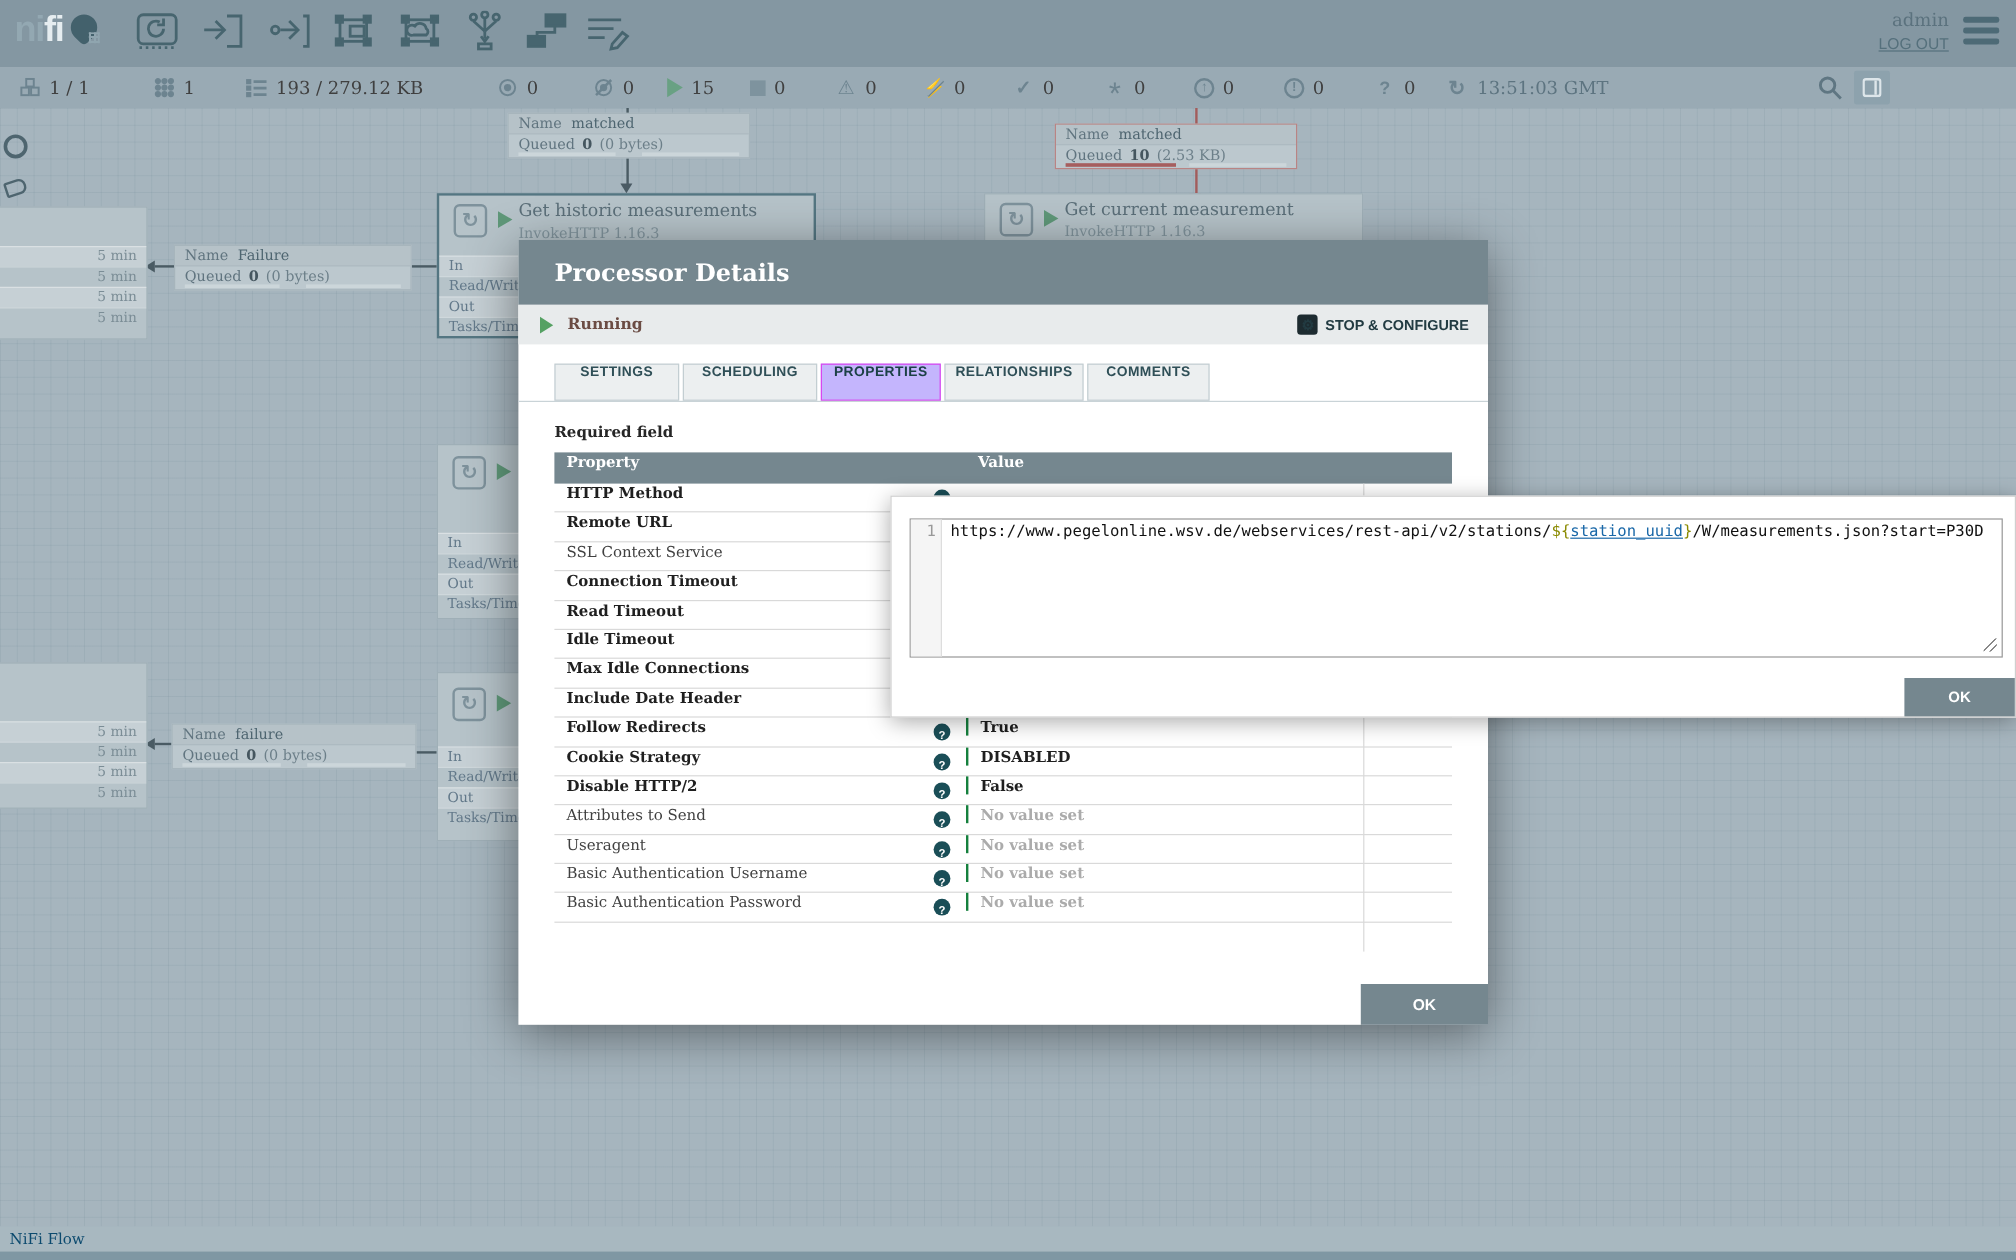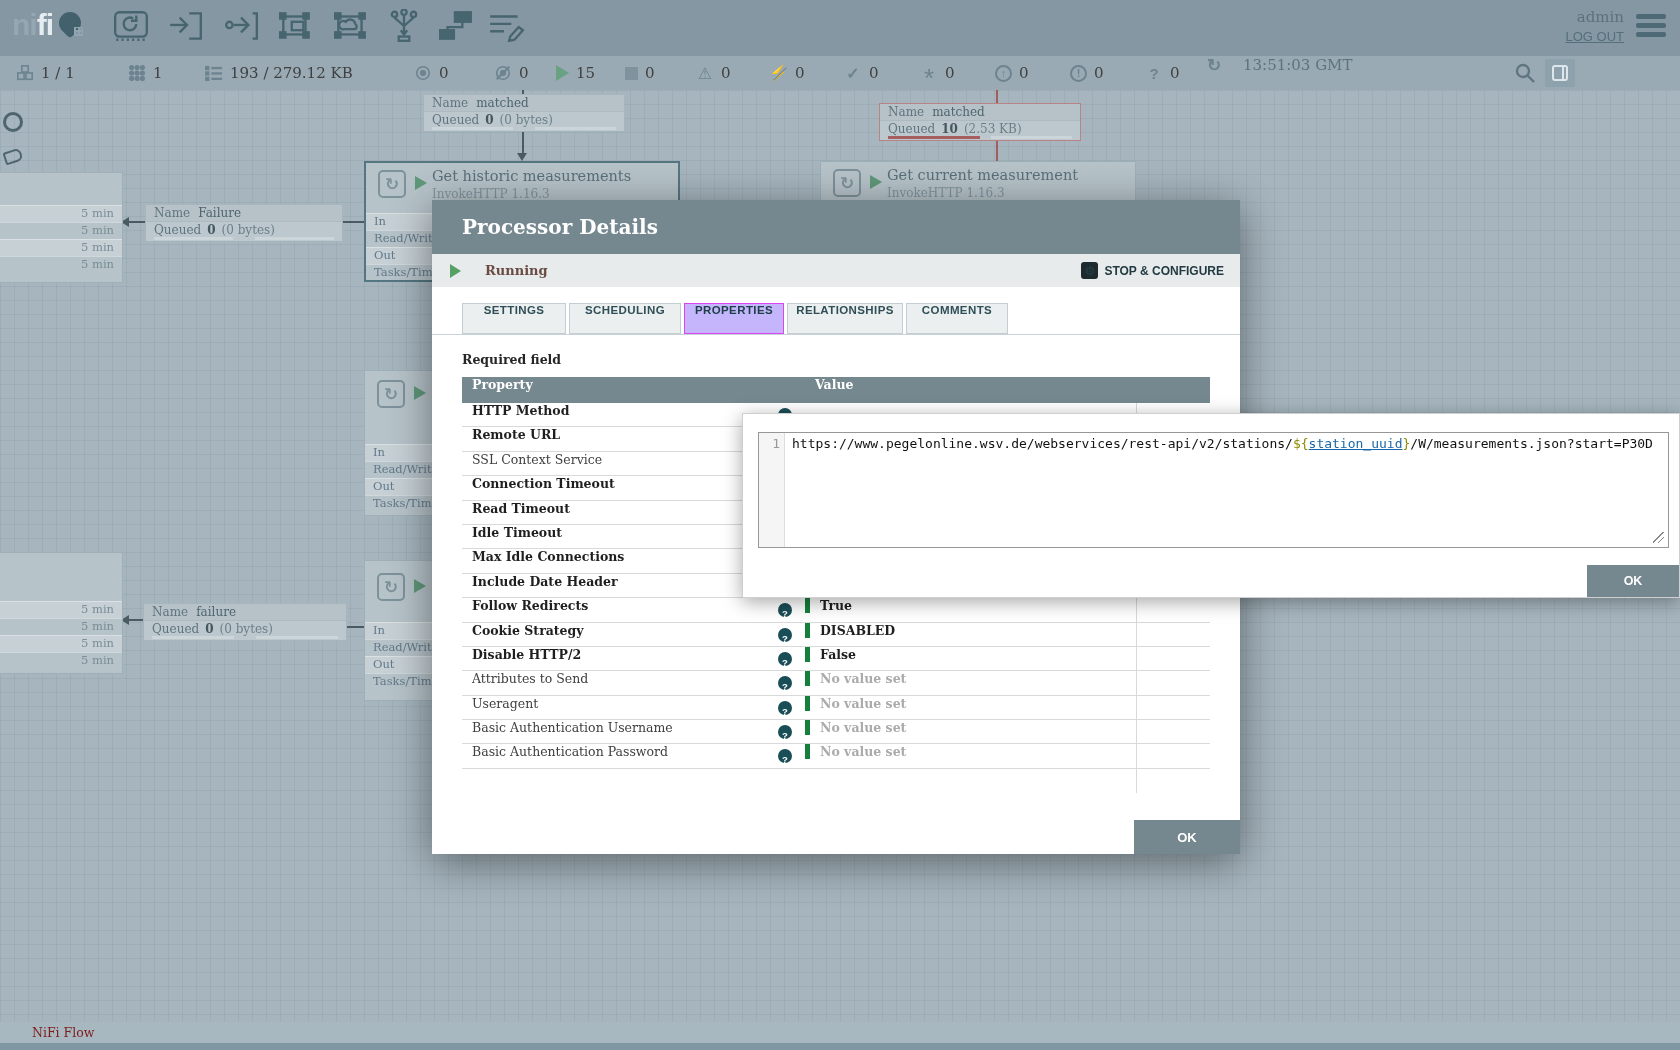--- a/index.html
+++ b/index.html
@@ -33,21 +33,21 @@
   .g-play{width:0;height:0;border-left:13px solid #69a183;border-top:8px solid transparent;border-bottom:8px solid transparent}
   .g-stop{width:13px;height:13px;background:#7e939e}
   .g-warn::before{content:"\26A0";font-size:16px;color:#6d8490}
   .g-bolt::before{content:"\26A1";font-size:15px;color:#6d8490}
   .g-bolt::after{content:"";position:absolute;left:8px;top:0;width:2px;height:18px;background:#99aab4;transform:rotate(45deg);box-shadow:1px 0 0 #6d8490}
   .g-check::before{content:"\2713";font-size:16px;font-weight:bold;color:#6d8490}
   .g-ast::before{content:"*";font-size:26px;line-height:10px;padding-top:10px;color:#6d8490}
   .g-circ{width:17px;height:17px;border:2px solid #6d8490;border-radius:50%;display:inline-flex;align-items:center;justify-content:center;font:bold 11px "Liberation Sans",sans-serif;color:#6d8490}
   .g-q::before{content:"?";font:bold 15px "Liberation Sans",sans-serif;color:#6d8490}
   .g-refresh::before{content:"\21BB";font-size:17px;font-weight:bold;color:#6d8490}
-  .timeblock{position:absolute;left:1205px;top:0;height:34px;display:flex;align-items:flex-start;gap:20px;cursor:pointer}
+  .timeblock{position:absolute;left:1205px;top:0;height:34px;display:flex;align-items:center;gap:8px;cursor:pointer}
   .timetext{font:15px "DejaVu Serif",serif;color:#5d7480}
   .searchbtn{position:absolute;left:1513px;top:5px;width:26px;height:26px;cursor:pointer}
   .searchbtn svg{width:24px;height:24px;stroke:#5f7682;fill:none;stroke-width:2.4}
   .paneltoggle{position:absolute;left:1545px;top:3px;width:30px;height:28px;background:#8da2ad;border-radius:2px;cursor:pointer;display:flex;align-items:center;justify-content:center}
   .paneltoggle svg{width:16px;height:16px;stroke:#dde6ea;fill:none;stroke-width:2}
 
   
   .canvas{position:absolute;left:0;top:90px;width:1680px;height:932px;z-index:1;
     background:#a6b5be;
     background-image:linear-gradient(rgba(125,150,160,.22) 1px,transparent 1px),
@@ -82,50 +82,50 @@
   .pstats{position:absolute;left:0;right:0}
   .pstats .srow{height:17px;line-height:17px;padding:0 8px;font:11.5px "DejaVu Serif",serif;color:#63798a;border-top:1px solid rgba(255,255,255,.35)}
   .pstats .srow:nth-child(odd){background:rgba(255,255,255,.22)}
   .pstats .srow .rv{float:right;color:#7b8d96}
   .badge{position:absolute;z-index:2;color:#4e656f}
   .badge .ring{width:20px;height:20px;border:3px solid #4e656f;border-radius:50%;display:block}
   .badge .tag{width:18px;height:13px;border:2.5px solid #4e656f;border-radius:2px 6px 6px 2px;transform:rotate(-18deg);display:block}
 
   
   .breadbar{position:absolute;left:0;top:1022px;width:1680px;height:21px;background:#a8b8c0;z-index:4;display:flex;align-items:center}
-  .bread{font:12.5px "DejaVu Serif",serif;color:#7f1d1d;margin-left:32px;cursor:pointer}
+  .bread{font:12.5px "DejaVu Serif",serif;color:#0c4a6e;margin-left:8px;cursor:pointer}
   .botstrip{position:absolute;left:0;top:1043px;width:1680px;height:7px;background:#7f97a3;z-index:4}
 
   
   .dialog{position:absolute;left:432px;top:200px;width:808px;height:654px;background:#fff;z-index:10;box-shadow:0 8px 40px rgba(0,0,0,.45)}
   .dlg-header{height:54px;background:#75878f;display:flex;align-items:center}
   .dlg-title{font:bold 20px "DejaVu Serif",serif;color:#fff;margin-left:30px}
   .dlg-status{position:absolute;left:0;top:54px;width:100%;height:33px;background:#e8ebec;display:flex;align-items:center}
   .run-play{width:0;height:0;border-left:11px solid #55a163;border-top:7px solid transparent;border-bottom:7px solid transparent;margin-left:18px}
-  .run-text{font:bold 13px "DejaVu Serif",serif;color:#6b4c44;margin-left:24px}
+  .run-text{font:bold 13px "DejaVu Serif",serif;color:#6b4c44;margin-left:12px}
   .stopcfg{position:absolute;right:16px;top:0;height:33px;display:flex;align-items:center;gap:6px;cursor:pointer}
   .gearbox{width:17px;height:17px;background:#1d2b30;border-radius:3px;display:flex;align-items:center;justify-content:center;color:#fff;font-size:12px}
   .gearbox::before{content:"\2699"}
   .stopcfg span{font:bold 12px "Liberation Sans",sans-serif;color:#223b42}
   .tabs{position:absolute;left:30px;top:103px;display:flex}
   .tab{height:31px;line-height:29px;text-align:center;font:bold 11.5px "Liberation Sans",sans-serif;letter-spacing:.4px;color:#2f4f57;background:#eceff0;border:1px solid #c3ced2;margin-right:3px;cursor:pointer}
   .tab.active{background:#c4b5fd;border:1px solid #d946ef;color:#1c4046}
   .tabline{position:absolute;left:0;top:134px;width:100%;height:1px;background:#c9d3d7}
   .reqnote{position:absolute;left:30px;top:152px;font:bold 12.5px "DejaVu Serif",serif;color:#262626}
   .ptable{position:absolute;left:30px;top:177px;width:748px}
   .phead{height:26px;background:#75878f;position:relative}
   .phead span{position:absolute;top:0;line-height:26px;font:bold 12.5px "DejaVu Serif",serif;color:#fff}
   .phead .c1{left:10px}
   .phead .c2{left:353px}
   .prow{height:24.4px;border-bottom:1px solid #d9d9d9;position:relative}
   .pname{position:absolute;left:10px;top:0;line-height:24px;font:12.5px "DejaVu Serif",serif;color:#404040;white-space:nowrap}
   .prow.req .pname{font-weight:bold;color:#1f1f1f}
   .phelp{position:absolute;left:316px;top:5px;width:14px;height:14px;border-radius:50%;background:#1a4e57;color:#fff;text-align:center;cursor:pointer}
   .phelp::before{content:"?";font:bold 9.5px "Liberation Sans",sans-serif;line-height:14px}
-  .pval{position:absolute;left:343px;top:0;right:0;line-height:24px;padding-left:10px;border-left:5px solid #15803d;font:bold 12.5px "DejaVu Serif",serif;color:#1f1f1f;cursor:pointer}
+  .pval{position:absolute;left:343px;top:0;right:0;line-height:24px;padding-left:10px;border-left:2px solid #15803d;font:bold 12.5px "DejaVu Serif",serif;color:#1f1f1f;cursor:pointer}
   .prow.unset .pval{font-weight:bold;color:#ababab}
   .vline2{position:absolute;left:674px;top:26px;width:1px;height:390px;background:#d9d9d9}
   .dlg-ok{position:absolute;right:0;bottom:0;width:106px;height:34px;background:#75878f;color:#fff;font:bold 13px "Liberation Sans",sans-serif;display:flex;align-items:center;justify-content:center;cursor:pointer}
 
   
   .popup{position:absolute;left:742px;top:413px;width:938px;height:185px;background:#fff;z-index:20;border:1px solid #cfcfcf;box-shadow:0 4px 18px rgba(0,0,0,.35)}
   .editor{position:absolute;left:15px;top:18px;width:911px;height:116px;border:1px solid #979797;display:flex;background:#fff;cursor:text}
   .gutter{width:26px;background:#f5f5f5;border-right:1px solid #ddd;text-align:right;padding:3px 4px 0 0;font:13px "DejaVu Sans Mono",monospace;color:#999}
   .codeline{padding:3px 0 0 7px;font:13px "DejaVu Sans Mono",monospace;color:#111;white-space:nowrap}
   .el-br{color:#8a8a00}

